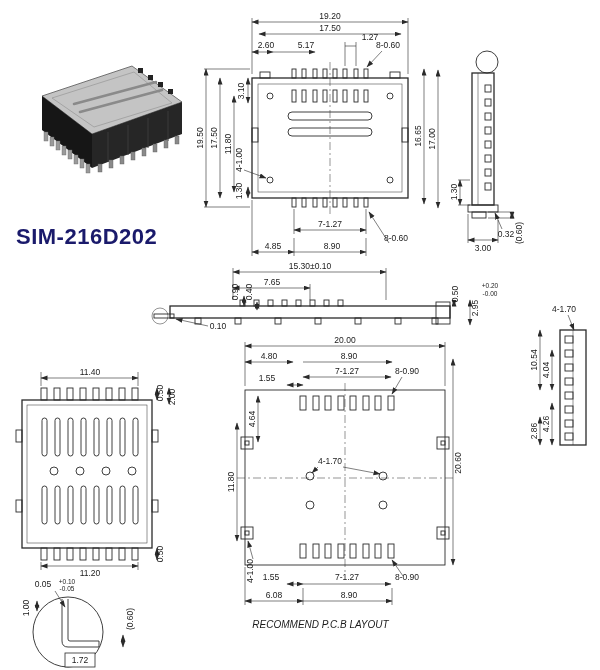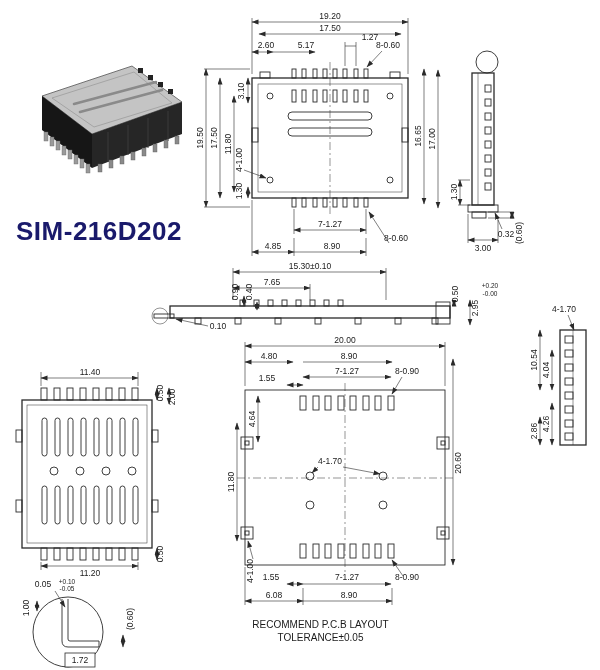--- a/index.html
+++ b/index.html
@@ -6,25 +6,25 @@
   .page{position:relative;width:600px;height:670px;background:#fff;overflow:hidden;
         font-family:"Liberation Sans",sans-serif;}
   .page svg{position:absolute;overflow:visible;}
   .ln{stroke:#2a2a2a;stroke-width:0.9;fill:none;}
   .thk{stroke:#2a2a2a;stroke-width:1.3;fill:none;}
   .thin{stroke:#2a2a2a;stroke-width:0.5;fill:none;}
   .dim{stroke:#2a2a2a;stroke-width:0.6;fill:none;}
   .cl{stroke:#2a2a2a;stroke-width:0.5;fill:none;stroke-dasharray:8 3 2 3;}
   text{font-family:"Liberation Sans",sans-serif;font-size:8.5px;fill:#1a1a1a;text-anchor:middle;}
   .fs6{font-size:6.5px;}
-  .title{position:absolute;left:16px;top:216px;font-size:26px;font-weight:bold;
+  .title{position:absolute;left:16px;top:224px;font-size:22px;font-weight:bold;
          color:#1a1a6b;letter-spacing:0.5px;}
   .footer{position:absolute;left:233px;top:618px;width:175px;text-align:center;
           font-size:10px;color:#1a1a1a;line-height:1.3;}
-  .footer span{display:block;}
+  .footer span{display:block;font-style:italic;}
 </style>
 </head>
 <body>
 
 <div class="page">
 
   <svg style="left:8px;top:46px" width="190" height="160" viewBox="0 0 190 160">
     <g>
       <polygon points="34,50 124,20 174,56 84,88" fill="#c4c4c4" stroke="#555" stroke-width="0.8"></polygon>
       <polygon points="44,52 126,26 164,57 86,81" fill="none" stroke="#8f8f8f" stroke-width="0.6"></polygon>
@@ -470,16 +470,15 @@
       <text transform="rotate(-90 14 33)" x="14" y="33">1.00</text>
       <line class="dim" x1="108" y1="60" x2="108" y2="72" marker-start="url(#aG)" marker-end="url(#aG)"></line>
       <text transform="rotate(-90 118 44)" x="118" y="44">(0.60)</text>
       <rect x="50" y="78" width="30" height="14" fill="#ffffff" stroke="#2a2a2a" stroke-width="0.8"></rect>
       <text x="65" y="88">1.72</text>
     </g>
   </svg>
 
   <div class="footer">
     <span>RECOMMEND P.C.B LAYOUT</span>
-    <span>TOLERANCE±0.05</span>
   </div>
 
 </div>
 
 </body></html>

